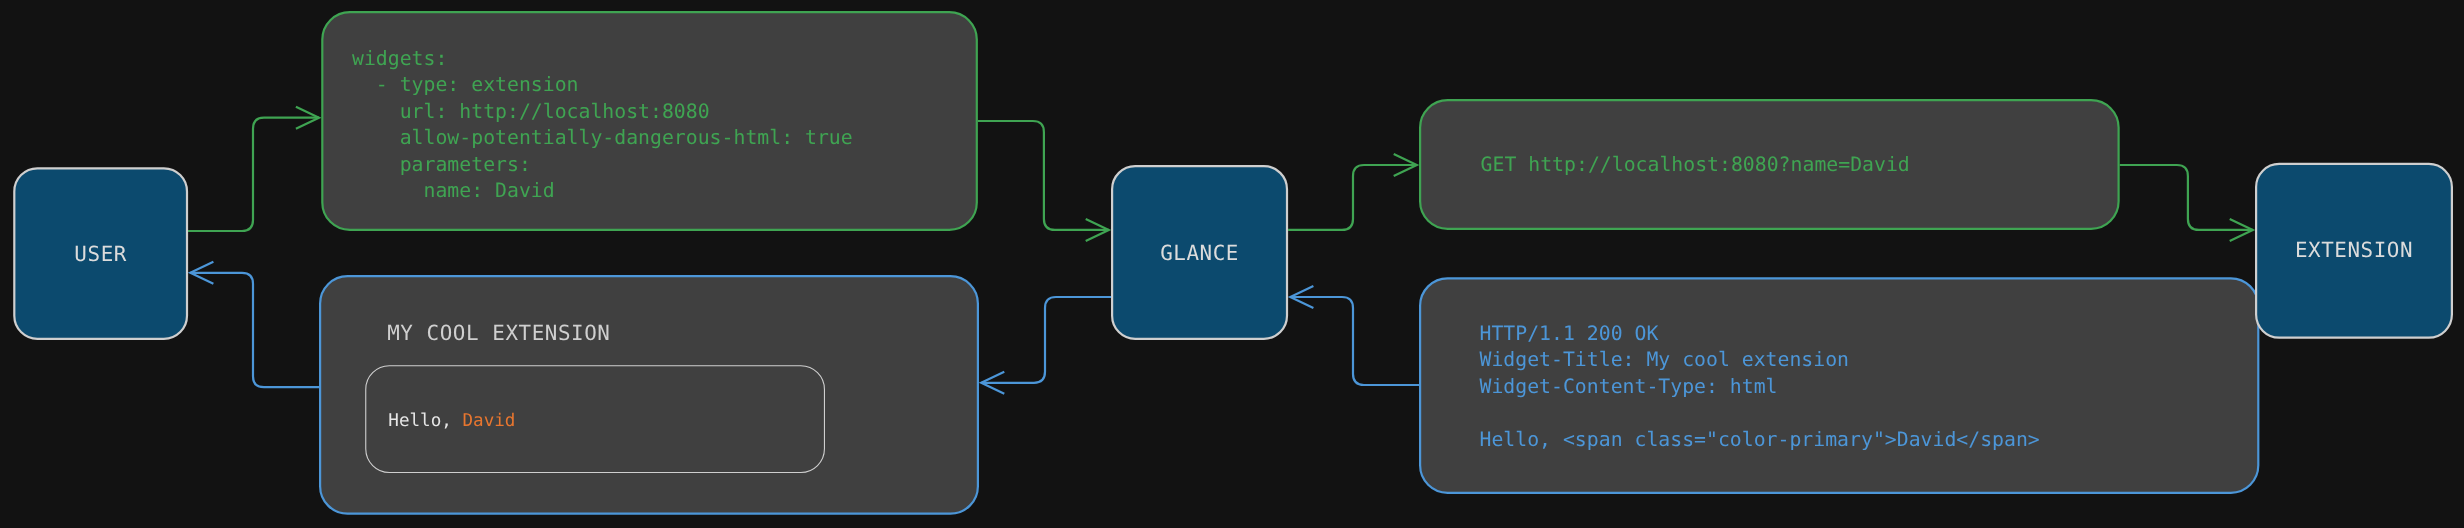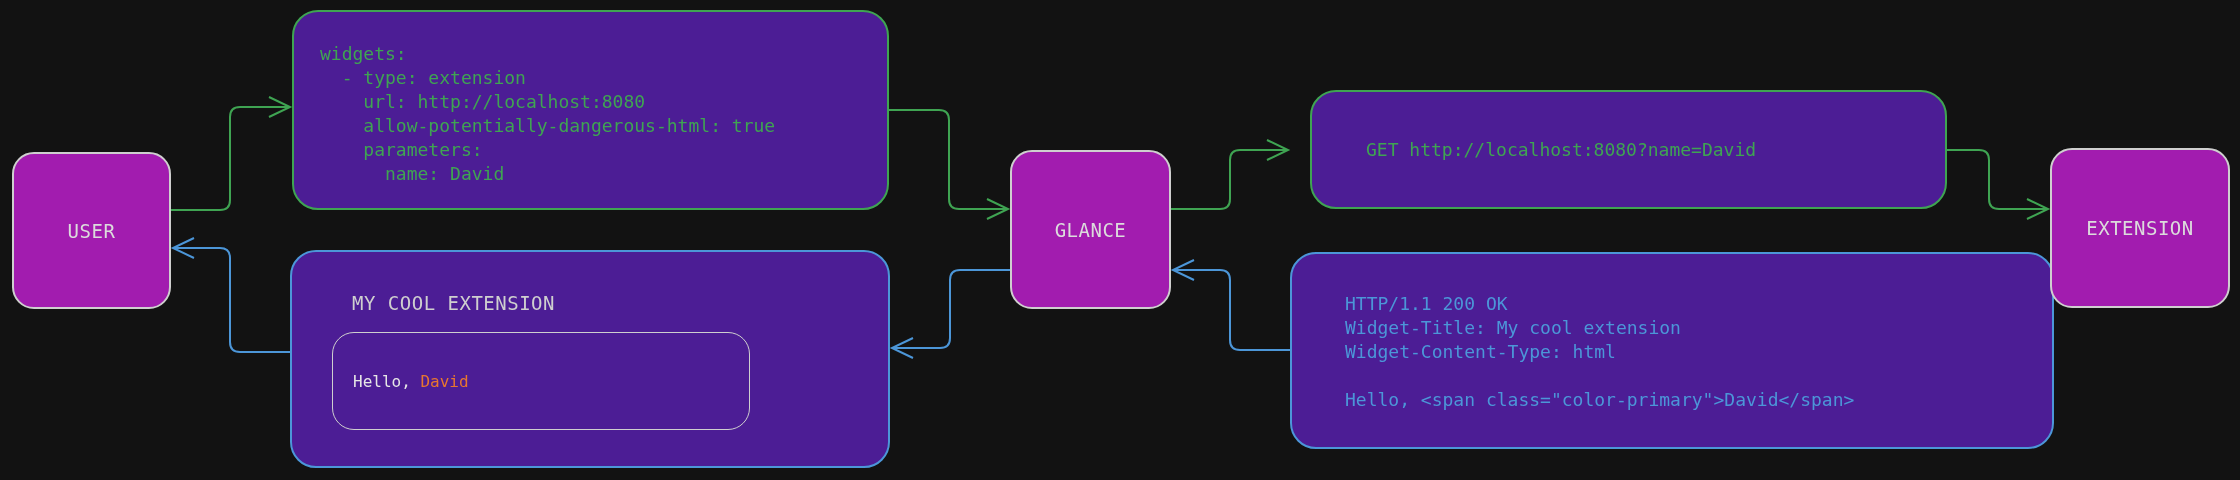--- a/index.html
+++ b/index.html
@@ -25,44 +25,44 @@
     fill: none;
     stroke-width: 2;
   }
   .edge.request  { stroke: #3fa452; }
   .edge.response { stroke: #4c96d8; }
 
   .node {
     position: absolute;
     border: 2px solid #cfcfcf;
     border-radius: 22px;
-    background: #a21caf;
+    background: #0c4a6e;
     display: flex;
     align-items: center;
     justify-content: center;
     color: #dcdcdc;
     font-size: 19px;
     letter-spacing: 0.5px;
     box-sizing: border-box;
   }
   #user-node      { left: 12px;   top: 152px; width: 159px; height: 157px; }
   #glance-node    { left: 1010px; top: 150px; width: 161px; height: 159px; }
   #extension-node { left: 2050px; top: 148px; width: 180px; height: 160px; border-radius: 22px; }
 
   .big-box {
     position: absolute;
     border-radius: 26px;
-    background: #4c1d95;
+    background: #404040;
     box-sizing: border-box;
   }
   .big-box.green { border: 2px solid #3fa452; }
   .big-box.blue  { border: 2px solid #4c96d8; }
 
   #config-box   { left: 292px;  top: 10px;  width: 597px; height: 200px; }
-  #get-box      { left: 1290px; top: 90px;  width: 637px; height: 119px; margin-left: 20px; }
+  #get-box      { left: 1290px; top: 90px;  width: 637px; height: 119px; }
   #response-box { left: 1290px; top: 252px; width: 764px; height: 197px; }
   #preview-box  { left: 290px;  top: 250px; width: 600px; height: 218px; padding-left: 11px; }
 
   pre.code {
     margin: 0;
     font-family: "DejaVu Sans Mono", "Liberation Mono", monospace;
     font-size: 18px;
     line-height: 24px;
     white-space: pre;
   }

